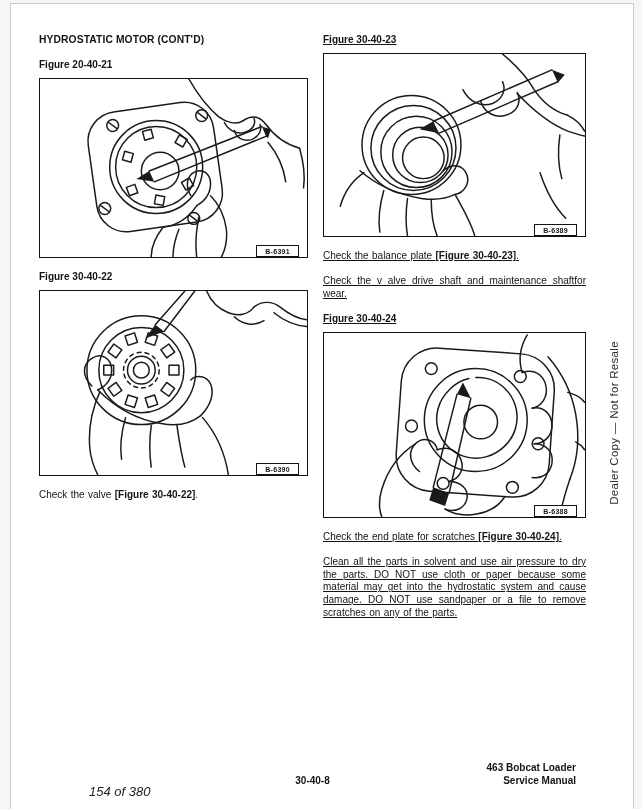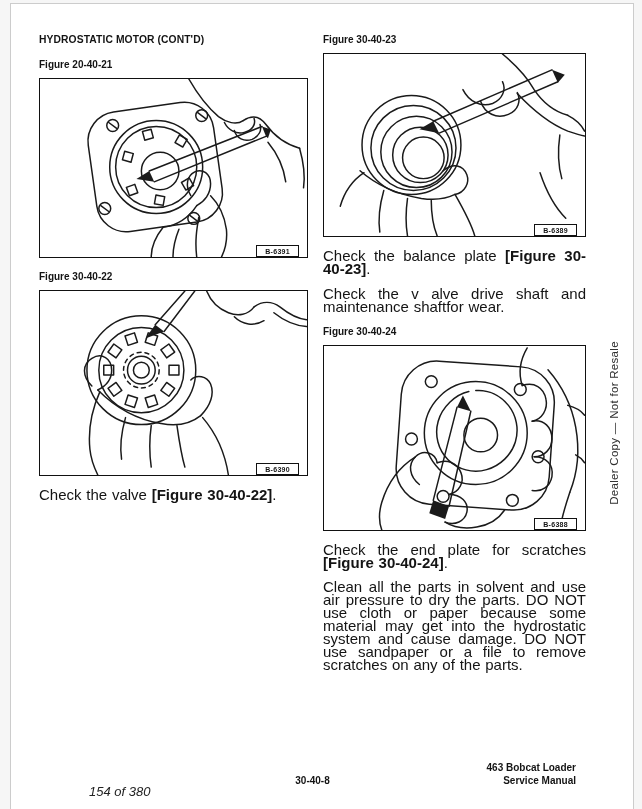--- a/index.html
+++ b/index.html
@@ -8,36 +8,36 @@
     background:#f6f6f6;
     font-family:"Liberation Sans",sans-serif;color:#141414;
   }
   .page{
     position:absolute;left:10px;top:3px;width:624px;height:806px;
     background:#ffffff;border:1px solid #cccccc;border-bottom:none;
     box-sizing:border-box;
   }
   .col{position:absolute;top:30px;}
   .col-left{left:28px;width:269px;}
-  .col-right{left:312px;width:263px;}
+  .col-right{left:312px;width:263px;text-decoration:underline;}
   .h-section{font-size:10.3px;font-weight:bold;margin:0 0 14px 0;letter-spacing:.1px;}
   .h-sub{font-size:10px;font-weight:bold;margin:0 0 14px 0;}
   .h-fig{font-size:10px;font-weight:bold;margin:0 0 8px 0;}
   .figbox{
     position:relative;width:100%;border:1.5px solid #111;background:#fff;
     box-sizing:border-box;margin:0 0 13px 0;
   }
   .figbox svg{display:block;width:100%;height:100%;}
   .figtag{
     position:absolute;right:8px;bottom:0;background:#fff;
     border:1px solid #111;font-size:7px;font-weight:600;
     padding:2px 8px 1px 8px;letter-spacing:.3px;
   }
   .body-p{
-    font-size:15px;line-height:12.9px;text-align:justify;
+    font-size:10px;line-height:12.9px;text-align:justify;
     margin:0 0 12px 0;word-spacing:.6px;
   }
   .body-p b{font-weight:bold;}
   .watermark{
     position:absolute;left:603px;top:419px;
     transform:translate(-50%,-50%) rotate(-90deg);
     white-space:nowrap;font-size:11.5px;color:#2e2e2e;letter-spacing:.3px;
   }
   .footer-code{
     position:absolute;left:28px;top:771px;width:547px;text-align:center;

